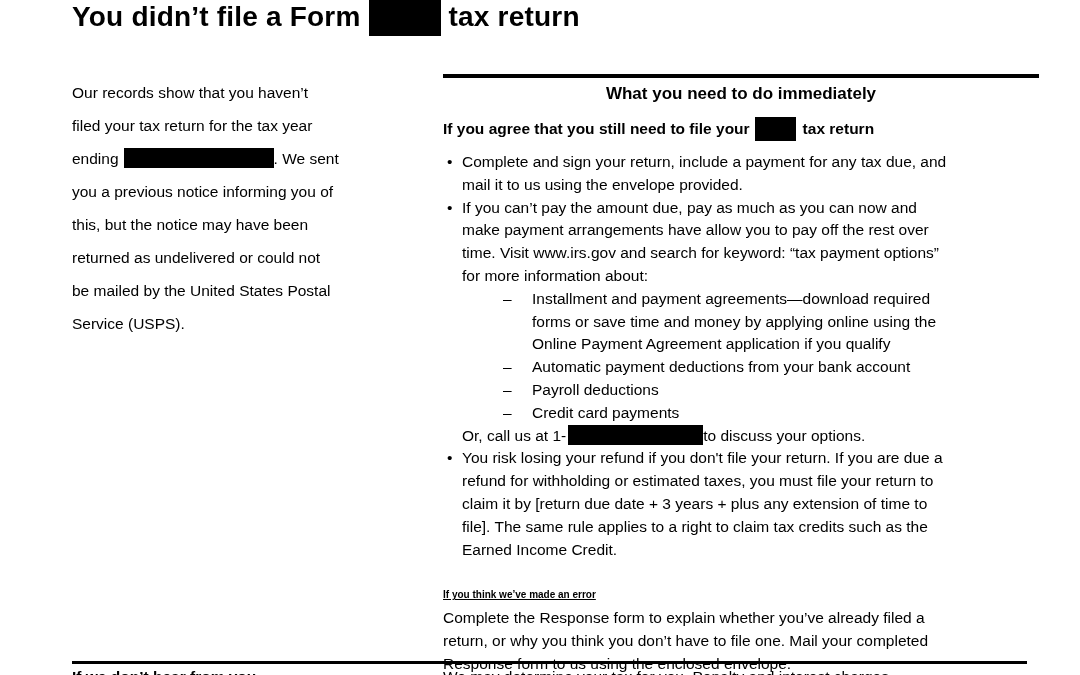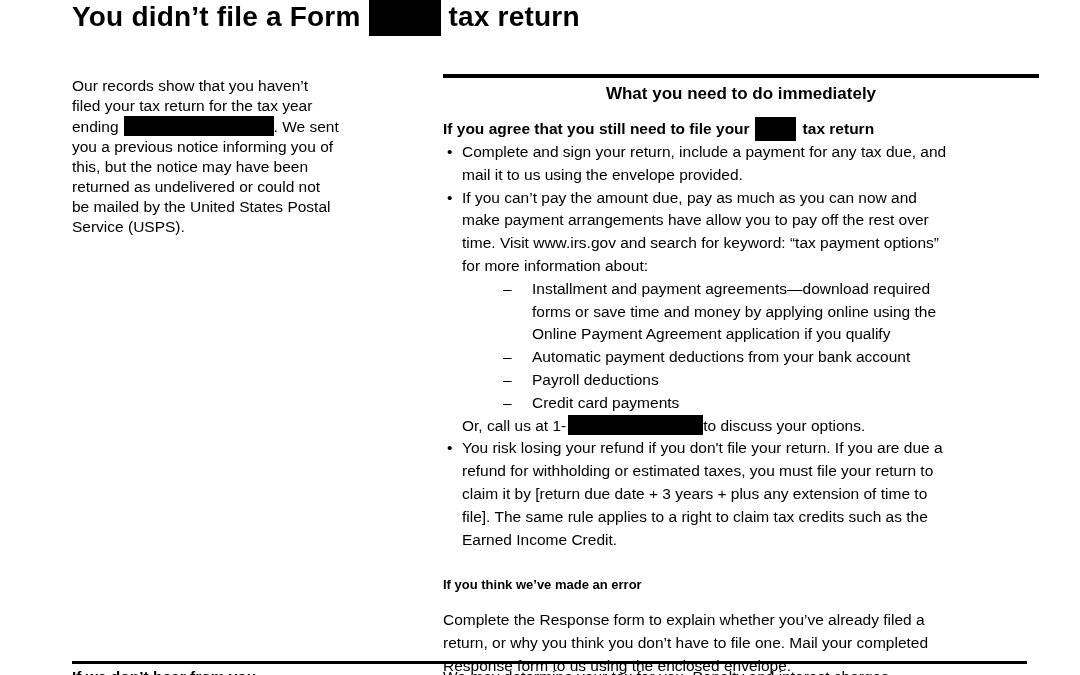--- a/index.html
+++ b/index.html
@@ -14,42 +14,42 @@
   .title{
     position:absolute;left:72px;top:-4px;margin:0;
     font-size:28px;font-weight:bold;line-height:42px;letter-spacing:.2px;
     white-space:nowrap;
   }
   .title-redact{width:72px;height:38px;vertical-align:-10px;margin:0 8px;}
 
   
   .left-col{
     position:absolute;left:72px;top:76px;width:345px;
-    font-size:15.5px;line-height:20px;
+    font-size:15.5px;line-height:33px;
   }
   .lines{white-space:pre;}
   .year-redact{width:150px;height:20px;vertical-align:-4px;margin-left:5px;}
 
   
   .right-col{
     position:absolute;left:443px;top:74px;width:596px;
     font-size:15.5px;line-height:22.8px;
   }
   .rule-top{height:4px;background:#000;}
   .section-heading{font-size:17px;font-weight:bold;line-height:22px;margin:5px 0 0;text-align:center;}
-  .agree-heading{font-size:15.5px;font-weight:bold;line-height:24px;margin:12px 0 0;white-space:nowrap;}
+  .agree-heading{font-size:15.5px;font-weight:bold;line-height:24px;margin:12px 0 10px;white-space:nowrap;}
   .agree-redact{width:41px;height:24px;vertical-align:-7px;margin:0 7px 0 5px;}
 
   .bullet{display:flex;}
   .b-glyph{flex:0 0 19px;width:19px;padding-left:4px;box-sizing:border-box;}
   .sub-bullet{display:flex;margin-left:60px;}
   .s-glyph{flex:0 0 29px;width:29px;}
   .call-line{margin-left:19px;white-space:nowrap;}
   .phone-redact{width:135px;height:20px;vertical-align:-4px;margin-left:2px;}
-  .error-heading{font-size:13px;font-weight:bold;line-height:22.8px;margin:23px 0 12px;}
+  .error-heading{font-size:10px;font-weight:bold;line-height:22.8px;margin:23px 0 0;text-decoration:underline;}
 
   
   .bottom-rule{position:absolute;left:72px;top:661px;width:955px;height:3px;background:#000;}
   .footer-left{position:absolute;left:72px;top:666px;font-size:15.5px;font-weight:bold;line-height:22px;white-space:nowrap;}
   .footer-right{position:absolute;left:443px;top:666px;font-size:15.5px;line-height:22px;white-space:nowrap;}
 </style>
 </head>
 <body>
 
 <div class="page">

